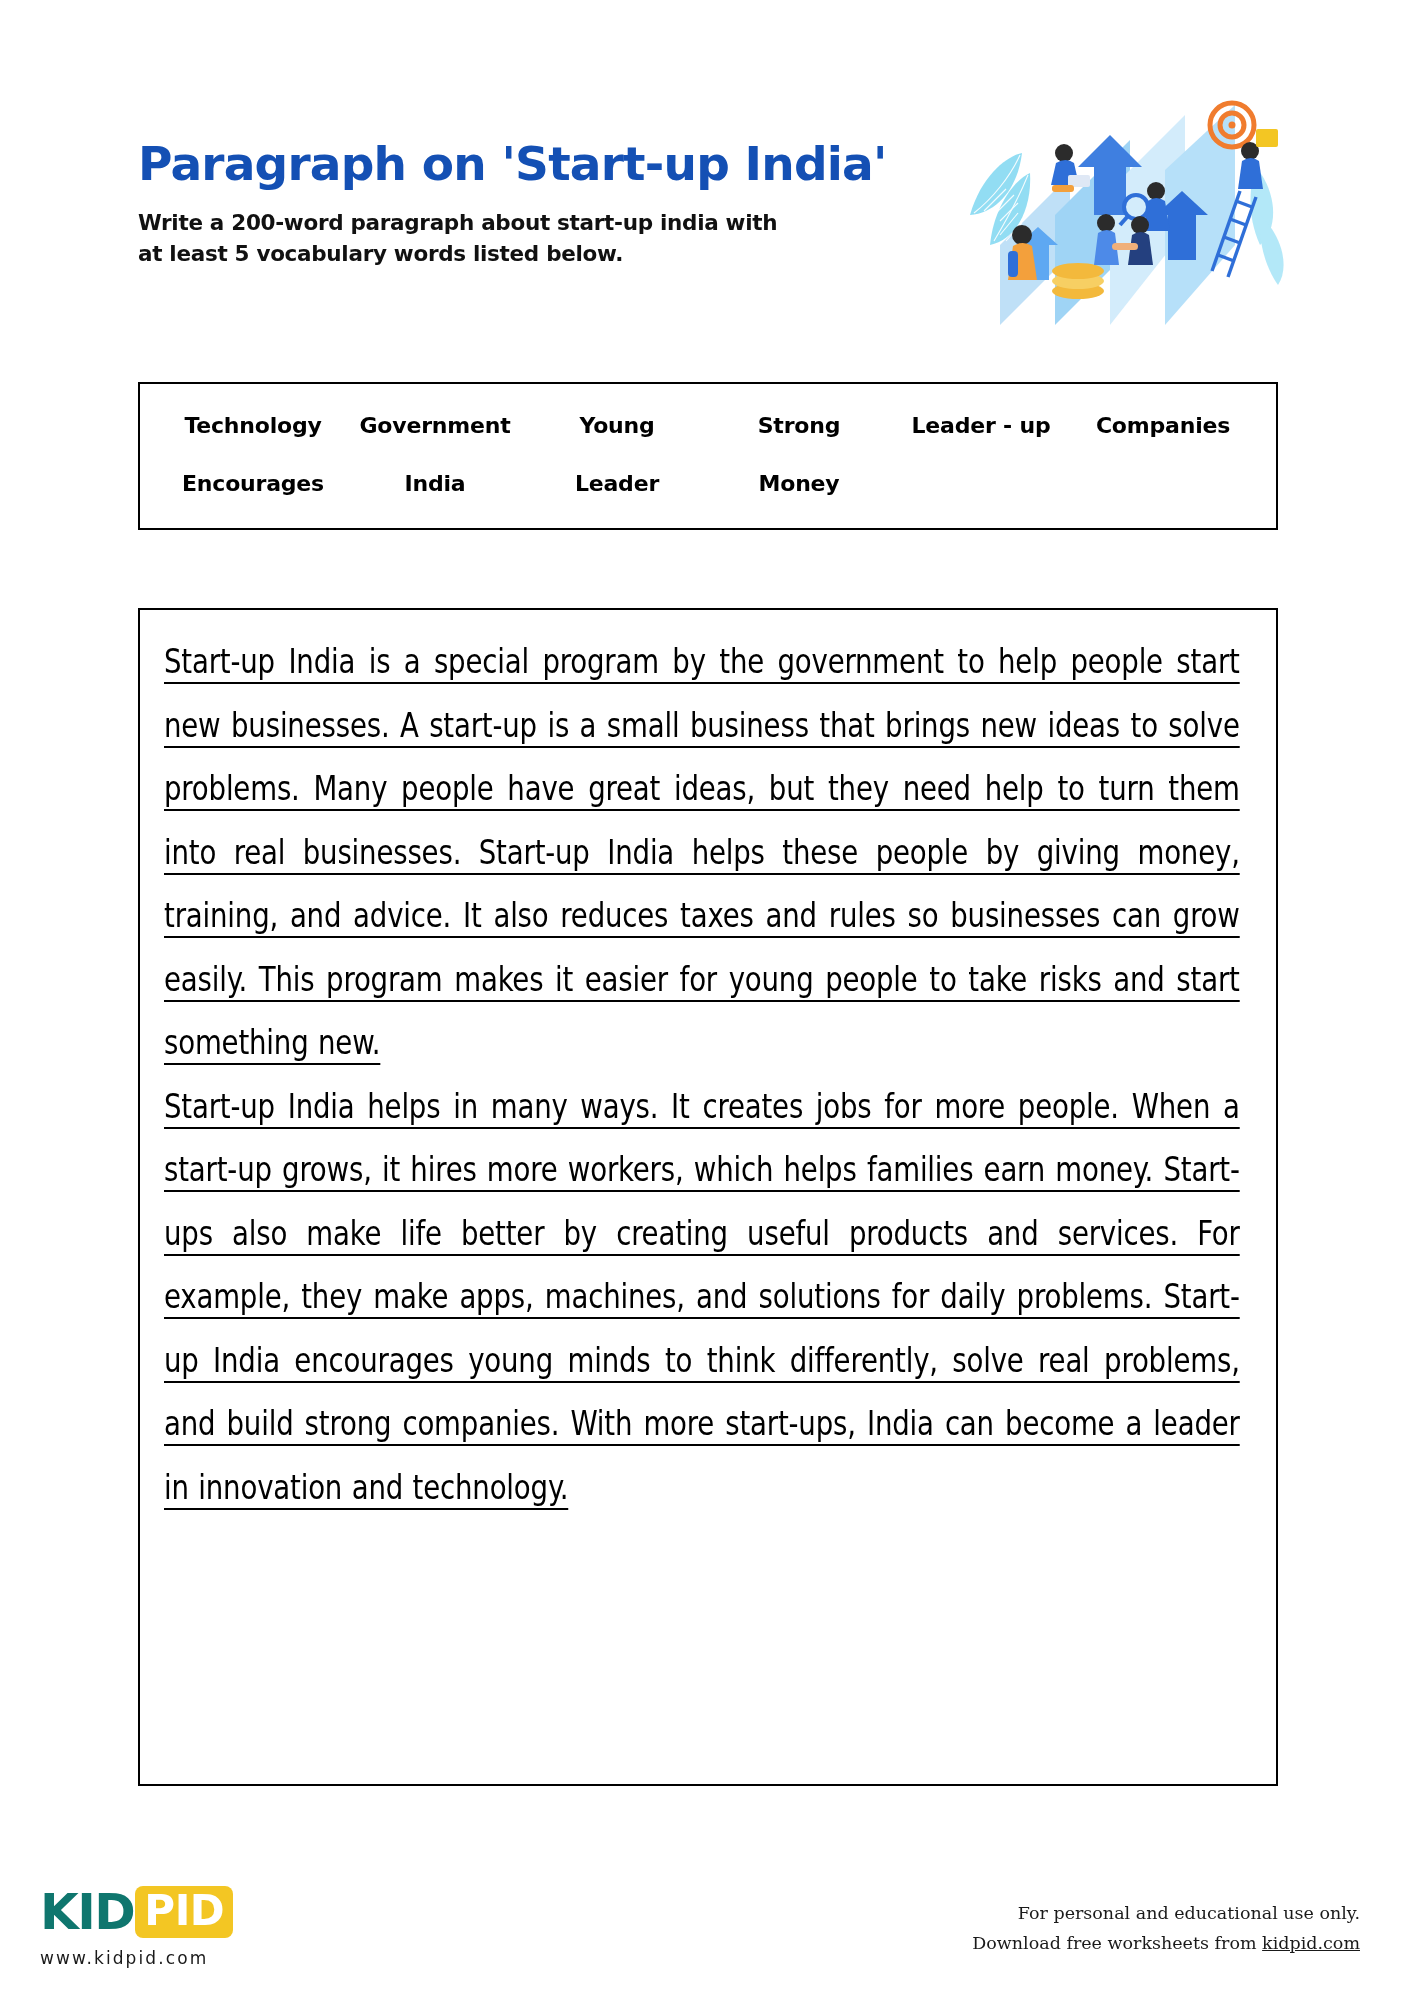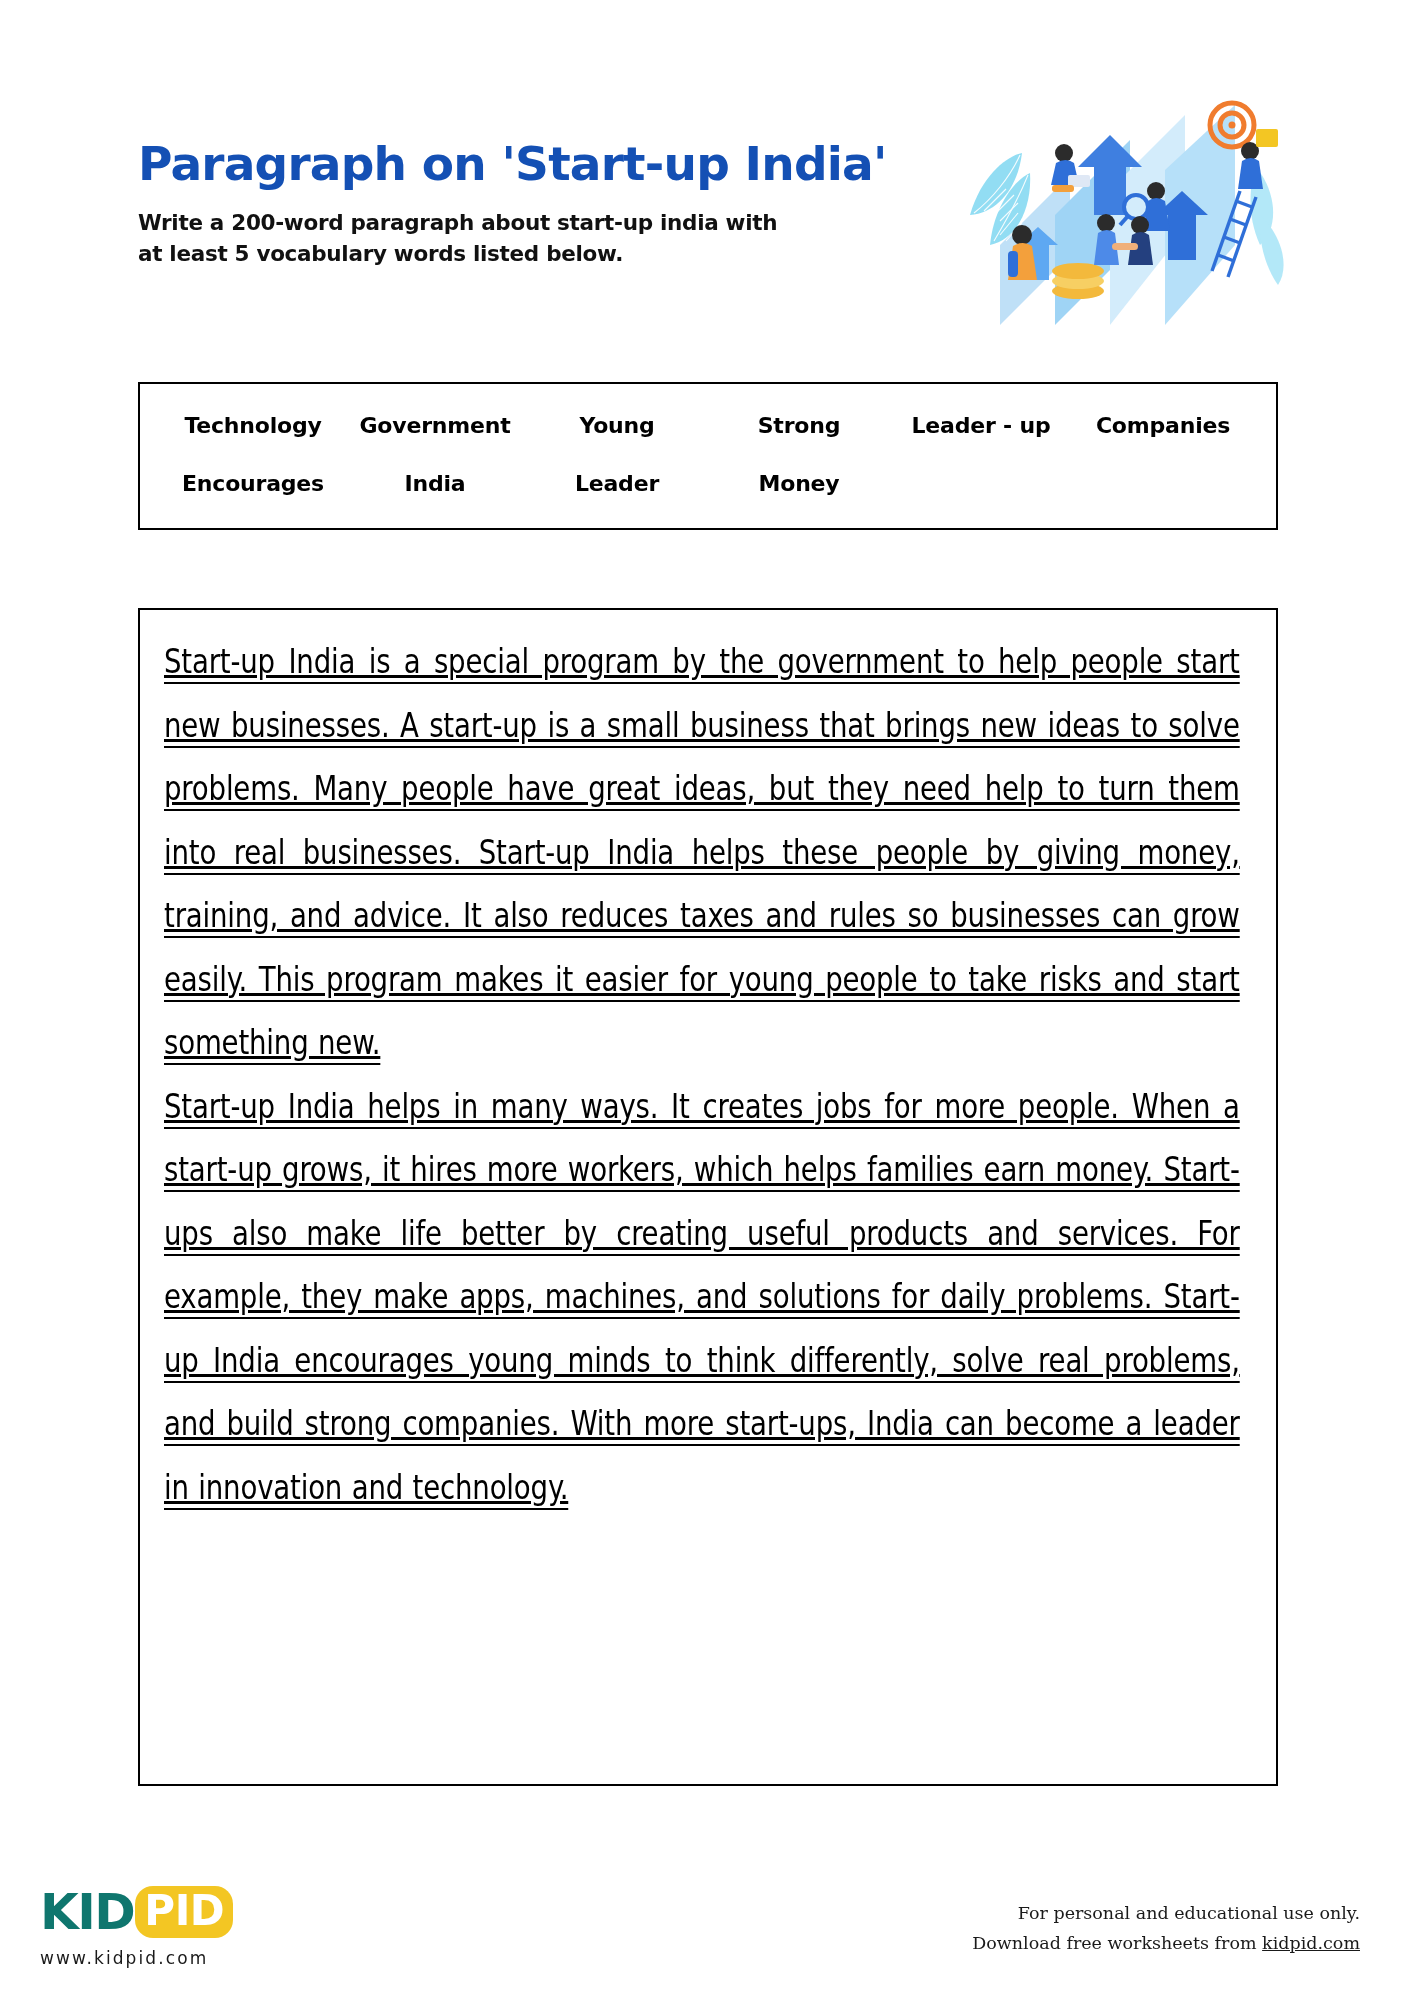--- a/index.html
+++ b/index.html
@@ -97,21 +97,20 @@
   
   .essay-box {
     position: absolute;
     left: 138px;
     top: 608px;
     width: 1140px;
     height: 1178px;
     border: 2.5px solid #000000;
     background: #ffffff;
     padding: 20px 36px 10px 24px;
-    text-decoration: underline;
   }
 
   .essay-para {
     font-family: "DejaVu Sans Condensed", "DejaVu Sans", sans-serif;
     font-size: 33px;
     font-weight: 400;
     color: #000000;
     line-height: 63.5px;
     text-align: justify;
     text-align-last: left;
@@ -150,21 +149,21 @@
     letter-spacing: -1.5px;
     line-height: 1;
   }
 
   .logo-pid {
     font-family: "DejaVu Sans", sans-serif;
     font-size: 42px;
     font-weight: 700;
     color: #ffffff;
     background: #f3c623;
-    border-radius: 18px;
+    border-radius: 8px;
     padding: 4px 9px 6px 9px;
     letter-spacing: -0.5px;
     line-height: 1;
     margin-left: 1px;
   }
 
   .logo-url {
     font-family: "DejaVu Sans", sans-serif;
     font-size: 17px;
     font-weight: 400;

